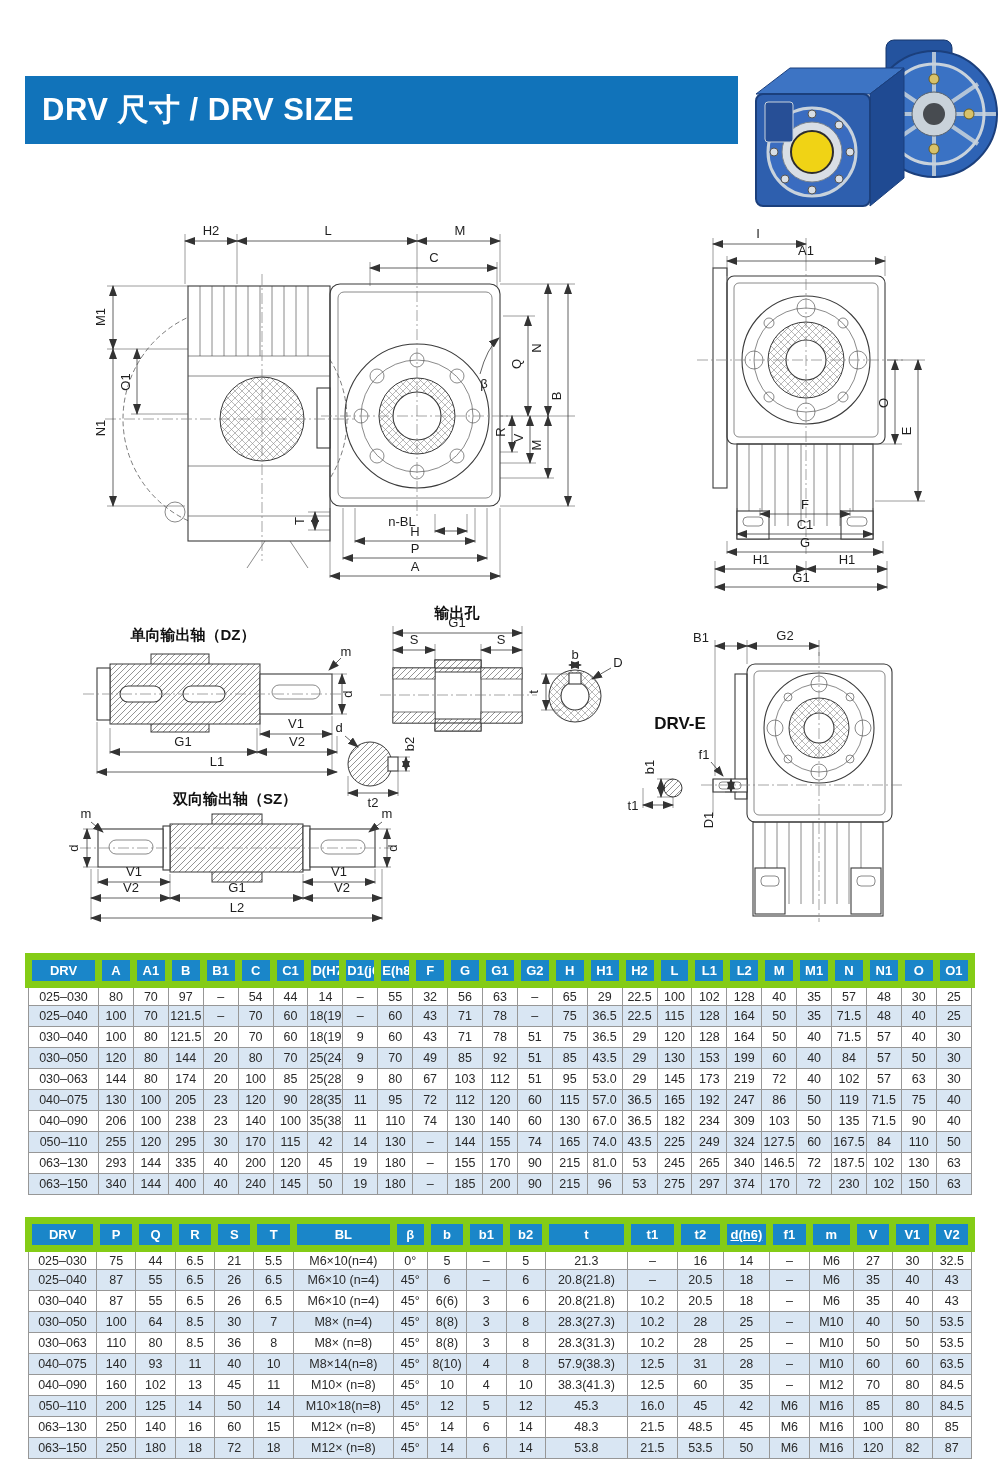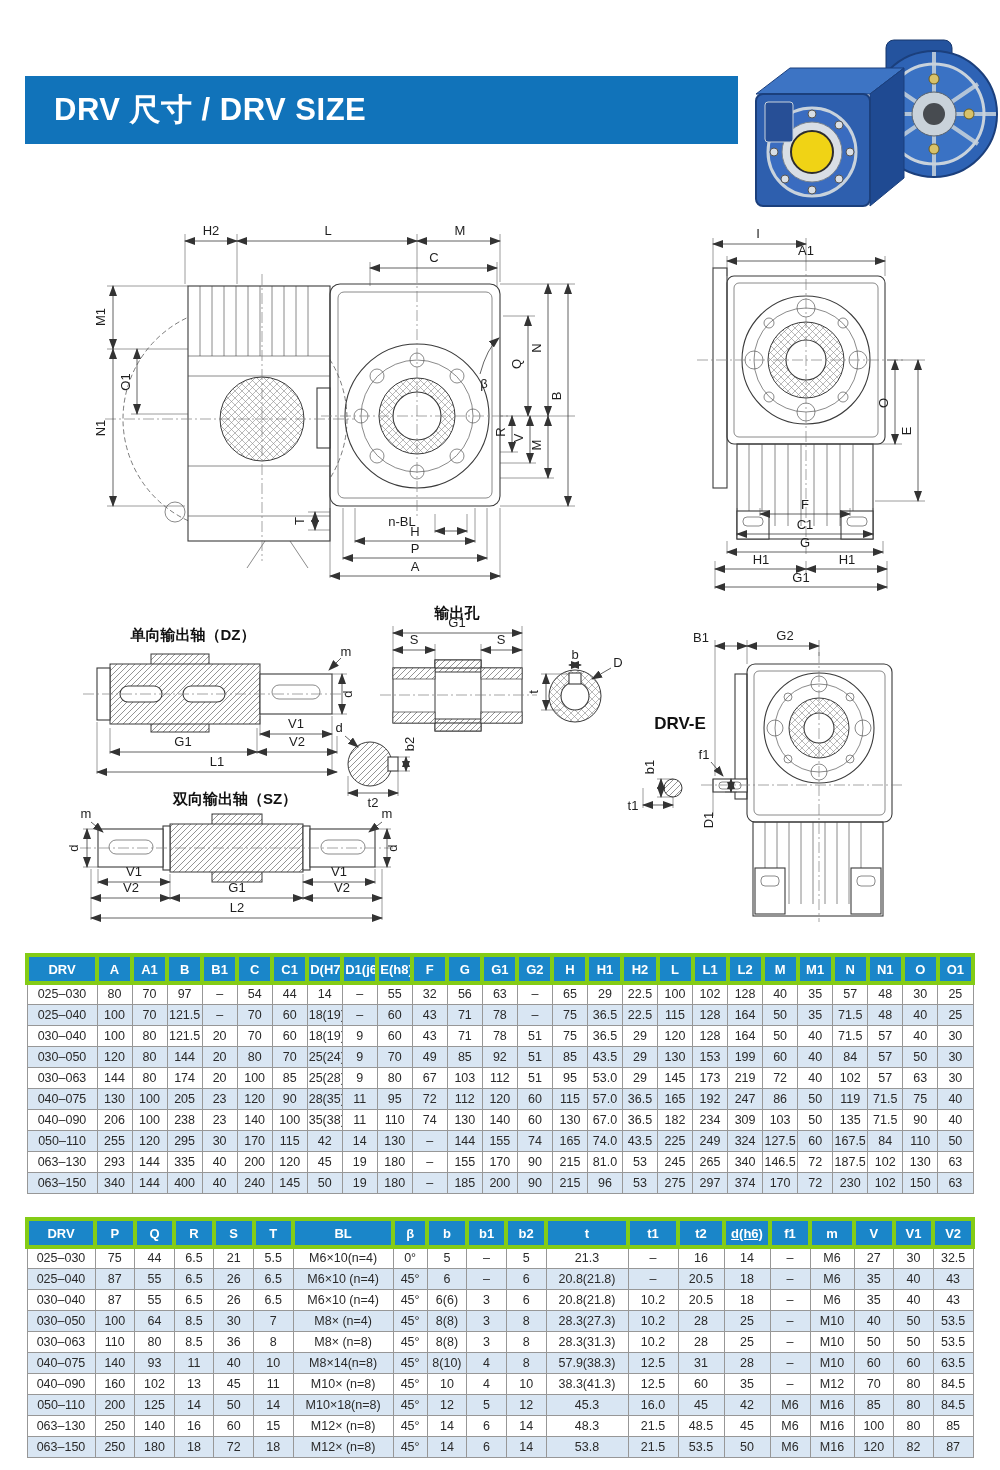--- a/index.html
+++ b/index.html
@@ -1,32 +1,32 @@
 <!DOCTYPE html>
 <html><head>
 <meta charset="utf-8">
 <style>
   * { margin:0; padding:0; box-sizing:border-box; }
   html,body { background:#ffffff; }
   body { width:1000px; height:1470px; position:relative; font-family:"Liberation Sans", sans-serif; overflow:hidden; }
   .page { position:absolute; left:0; top:0; width:1000px; height:1470px; background:#fff; }
 
   .banner { position:absolute; left:25px; top:76px; width:713px; height:68px; background:#1173ba;
-            display:flex; align-items:center; padding-left:29px; }
+            display:flex; align-items:center; padding-left:17px; }
   .banner span { color:#fff; font-size:31px; font-weight:bold; letter-spacing:.5px; }
 
   .photo { position:absolute; left:738px; top:2px; width:262px; height:210px; }
   .drawings { position:absolute; left:25px; top:215px; width:950px; height:732px; }
 
   .dim-table { position:absolute; left:25px; border-collapse:collapse; table-layout:fixed; width:950px;
                text-align:center; color:#222; }
   #table1 { top:953px; }
   #table2 { top:1217px; }
   .dim-table th { background:#1a86c9; color:#fff; font-weight:bold; height:28px; font-size:13px;
-                  border:4px solid #84cc16; padding:0 1px; overflow:hidden; white-space:nowrap; }
+                  border:7px solid #84cc16; padding:0 1px; overflow:hidden; white-space:nowrap; }
   .dim-table td { height:21px; border:1px solid #979797; padding:0 1px; overflow:hidden;
                   white-space:nowrap; font-size:12.5px; color:#2a2a2a; }
   .dim-table tbody tr:nth-child(even) { background:#d9e6f3; }
   .dim-table tbody tr:nth-child(odd)  { background:#ffffff; }
   #table1 th:first-child { width:70px; }
   #table2 th:nth-child(1){width:68px;} #table2 th:nth-child(7){width:100px;}
   #table2 th:nth-child(8){width:34px;} #table2 th:nth-child(12){width:82px;}
   #table2 th:nth-child(13){width:50px;} #table2 th:nth-child(14){width:46px;}
   #table2 th:nth-child(15){width:46px;text-decoration:underline;} #table2 th:nth-child(16){width:40px;}
   #table2 th:nth-child(17){width:44px;}

